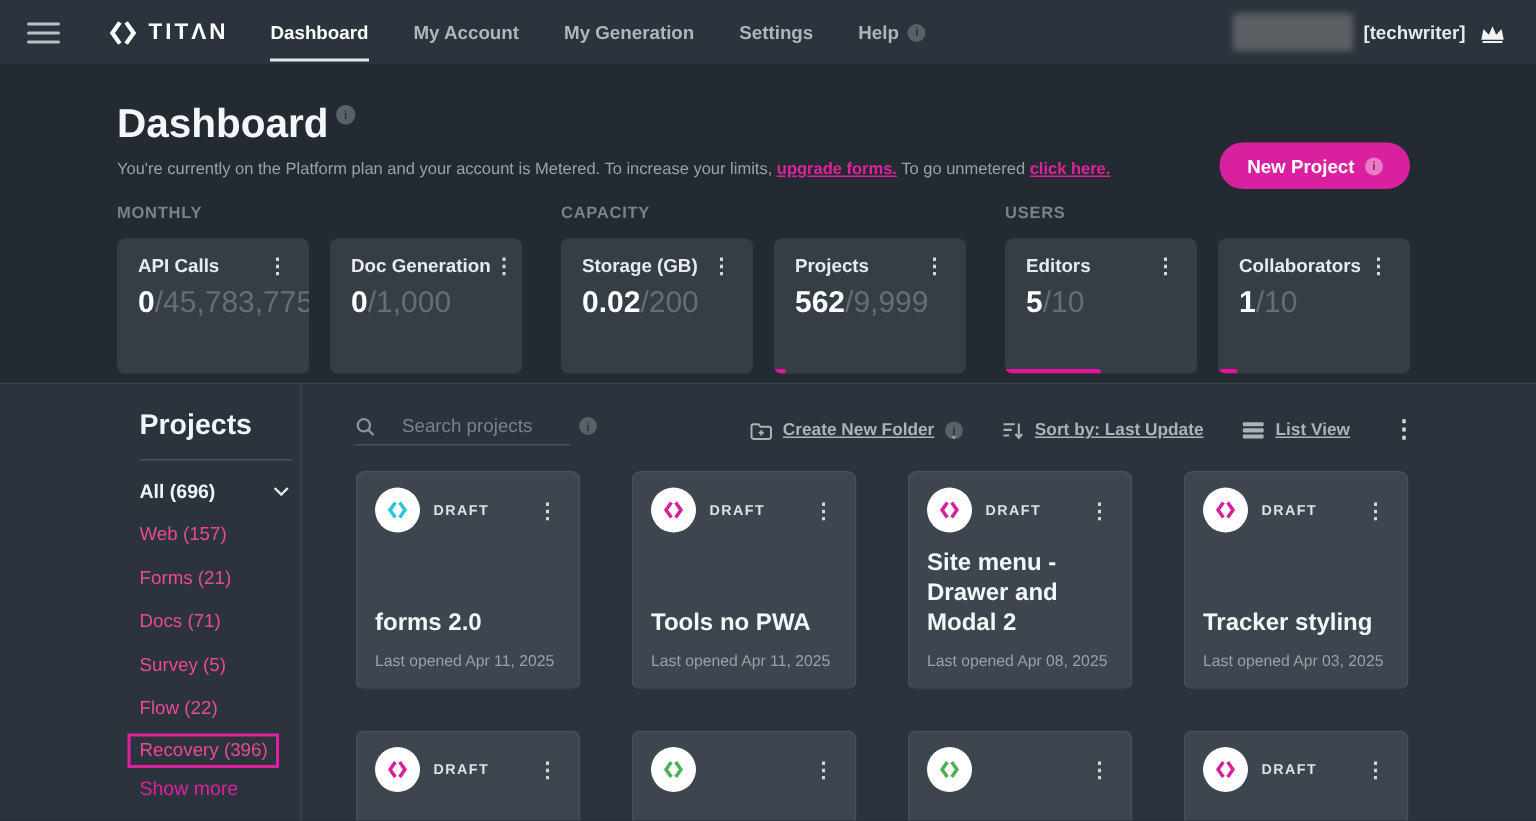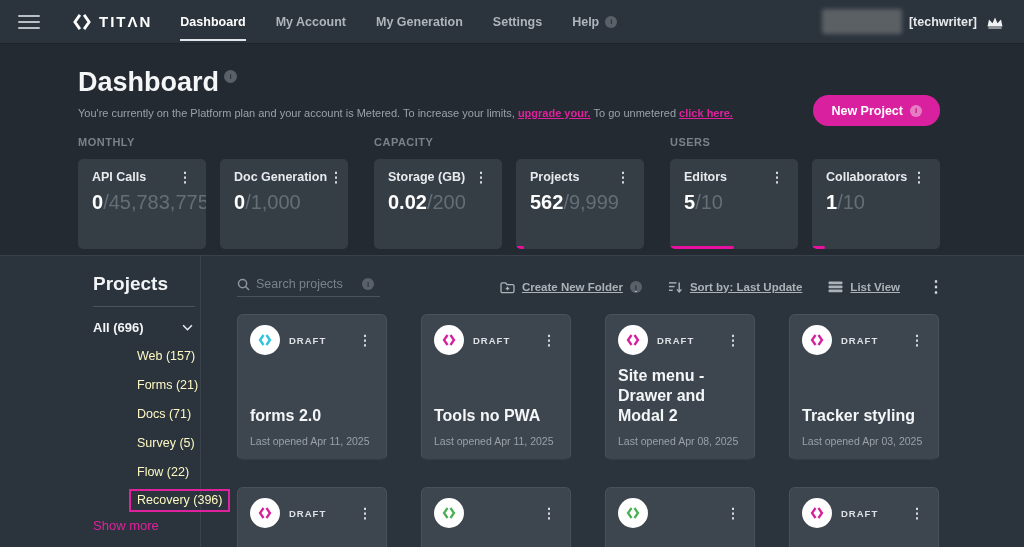--- a/index.html
+++ b/index.html
@@ -82,30 +82,30 @@
     width:201px; flex:0 0 201px; padding:17px 0 0 93px; border-right:1px solid #3a434c;
   }
   .side-heading { font-size:19px; font-weight:bold; color:#f2f4f6; }
   .side-rule { border:none; border-top:1px solid #4b545d; margin:11px 0 0 0; width:102px; }
   .side-all {
     margin-top:13px; width:100px; display:flex; justify-content:space-between; align-items:center;
     font-size:13px; font-weight:bold; color:#f2f4f6; cursor:pointer;
   }
   .side-list { margin-top:6px; }
   .side-item {
-    height:29px; display:flex; align-items:center; font-size:12.5px; color:#fef9c3; cursor:pointer; white-space:nowrap;margin-left:44px;
+    height:29px; display:flex; align-items:center; font-size:12.5px; color:#ec4899; cursor:pointer; white-space:nowrap;
   }
   .side-item.hl span {
     border:2px solid #e0219e; padding:2px 6px 3px 6px; margin-left:-8px; display:inline-block;
   }
   .show-more { margin-top:3px; font-size:13px; color:#e0219e; cursor:pointer; }
 
   .main { flex:1; padding:21px 0 0 36px; overflow:hidden; }
   .toolbar { display:flex; align-items:center; padding-right:78px; }
-  .search-wrap { display:flex; align-items:center; gap:6px; border-bottom:1px solid #4a535c; width:143px; padding-bottom:5px; }
+  .search-wrap { display:flex; align-items:center; gap:18px; border-bottom:1px solid #4a535c; width:143px; padding-bottom:5px; }
   .search-input {
     background:transparent; border:none; outline:none; color:#c6ccd1;
     font-family:inherit; font-size:12.5px; width:100px;
   }
   .search-input::placeholder { color:#79828a; }
   .toolbar-right { margin-left:auto; display:flex; align-items:center; gap:26px; }
   .tool-btn { display:flex; align-items:center; gap:7px; font-size:11.5px; font-weight:bold; color:#abb2b8; cursor:pointer; white-space:nowrap;text-decoration:underline; }
   .tool-btn svg { flex:0 0 auto; }
   .toolbar .kebab { font-size:16px; }
 
@@ -166,21 +166,21 @@
     </span>
   </div>
 </div>
 
 <div class="hero">
   <div class="page-title-row">
     <h1 class="page-title">Dashboard</h1>
     <i class="info-dot">i</i>
   </div>
   <div class="plan-line">
-    <span>You're currently on the Platform plan and your account is Metered. To increase your limits, </span><span class="plan-link">upgrade your.</span><span> To go unmetered </span><span class="plan-link">click here.</span>
+    <span>You're currently on the Platform plan and your account is Metered. To increase your limits, </span><span class="plan-link">upgrade forms.</span><span> To go unmetered </span><span class="plan-link">click here.</span>
   </div>
   <button class="new-project-btn">
     <span>New Project</span>
     <i class="info-dot">i</i>
   </button>
 
   <div class="stats-area">
 
     <div class="stat-group">
       <div class="stat-group-label">MONTHLY</div>

